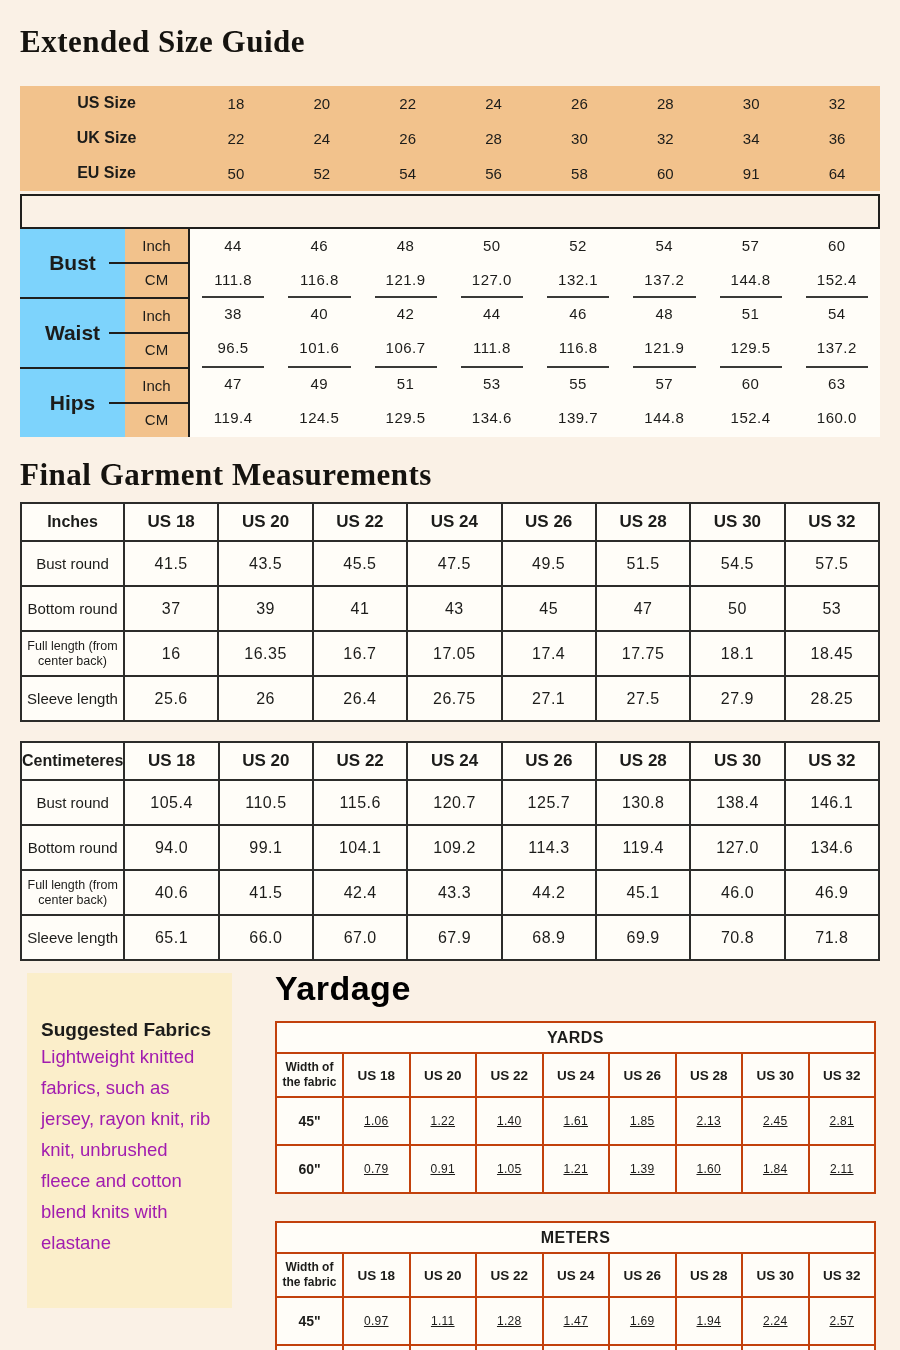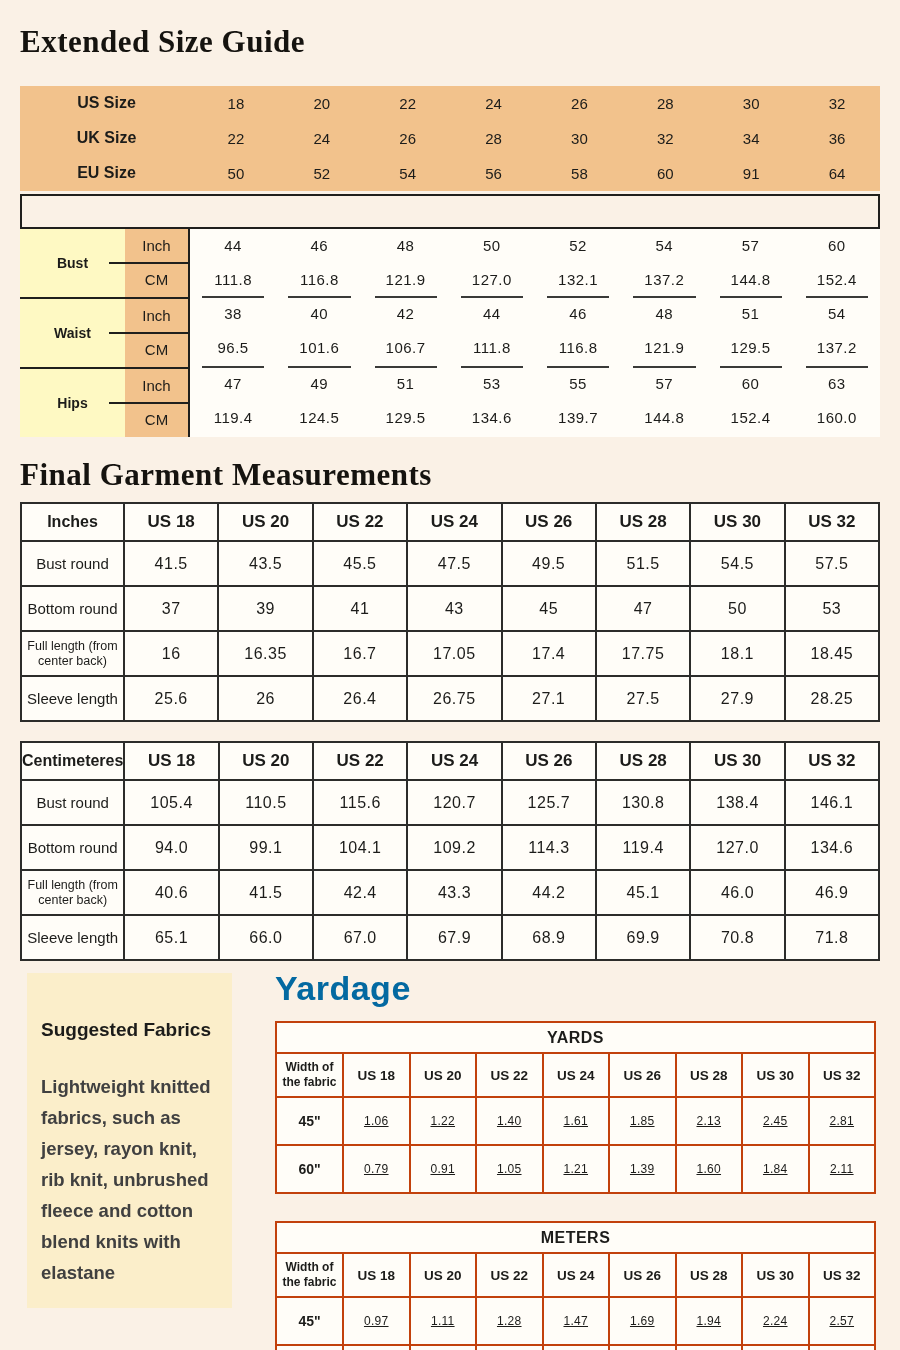--- a/index.html
+++ b/index.html
@@ -45,23 +45,23 @@
     height: 35px;
     margin: 3px 20px 0 20px;
     border: 2px solid #1f1f1d;
     background: #faf1e6;
   }
 
   
   .bm-table { width: 860px; margin: 0 20px 0 20px; }
   .bm-group { display: flex; }
   .bm-label {
-    width: 105px; background: #fef9c3;
+    width: 105px; background: #7dd3fc;
     display: flex; align-items: center; justify-content: center;
-    font-weight: bold; font-size: 14px;
+    font-weight: bold; font-size: 21px;
   }
   .bm-units {
     width: 65px; background: #f2c28c;
     border-right: 2px solid #1f1f1d;
     position: relative;
   }
   .bm-units::after {
     content: ""; position: absolute; top: 33px; left: -16px; right: 0;
     border-top: 2px solid #1f1f1d;
   }
@@ -101,27 +101,27 @@
   .gtable tbody td { height: 45px; font-size: 16px; letter-spacing: 0.5px; }
 
   
   .bottom { display: flex; margin-top: 12px; }
   .fabrics {
     margin-left: 27px; width: 205px; height: 335px;
     background: #fbeeca; padding: 46px 12px 0 14px; flex: none;
   }
   .fabrics h3 { font-size: 19px; font-weight: bold; color: #1c1c1a; }
   .fabrics p {
-    margin-top: 30px; font-size: 18.5px; line-height: 31px;
-    font-weight: bold; color: #404040;
+    font-size: 18.5px; line-height: 31px;
+    font-weight: normal; color: #a21caf;
   }
   .yardage-col { margin-left: 43px; width: 601px; }
   .yardage-title {
     font-size: 34px; font-weight: bold; letter-spacing: 0.5px;
-    color: #0369a1; margin: -4px 0 13px 0;
+    color: #000000; margin: -4px 0 13px 0;
   }
   .ytable {
     width: 601px; border-collapse: collapse; background: #fffdf8;
     margin-bottom: 27px;
   }
   .ytable th, .ytable td {
     border: 2px solid #c2410c; text-align: center; vertical-align: middle; margin-left: 28px;
   }
   .ytable .y-title { height: 31px; font-size: 16px; font-weight: bold; letter-spacing: 0.5px; }
   .ytable .y-corner { width: 67px; font-size: 12px; font-weight: bold; line-height: 1.25; padding: 4px; }

